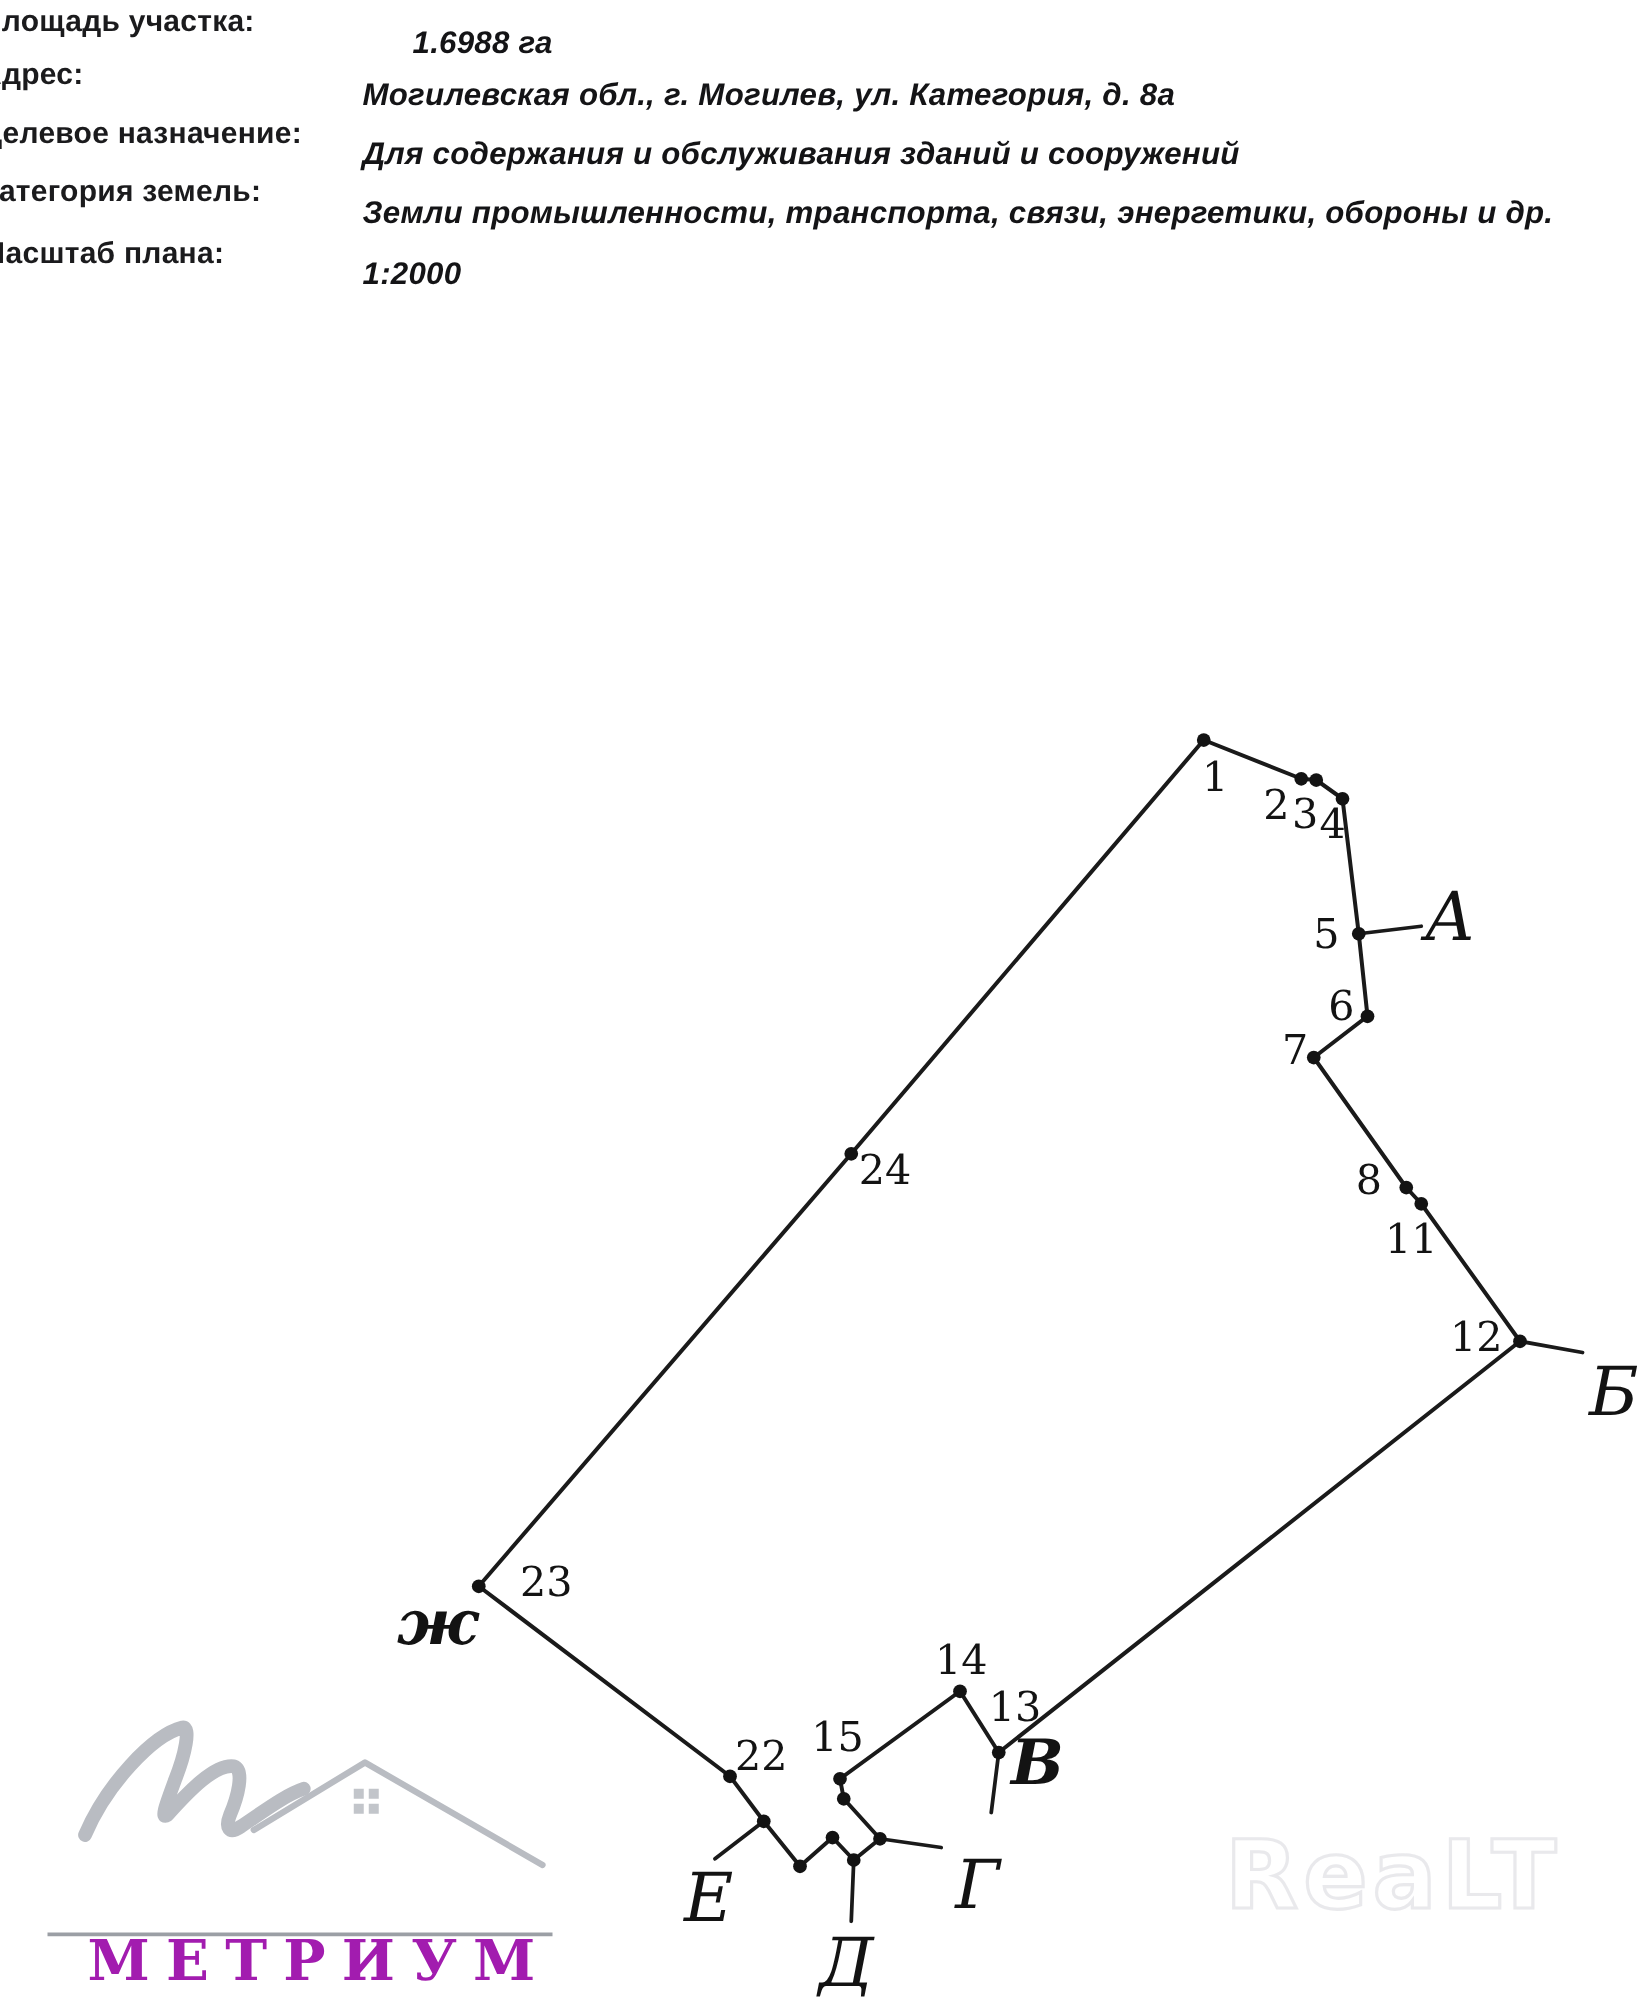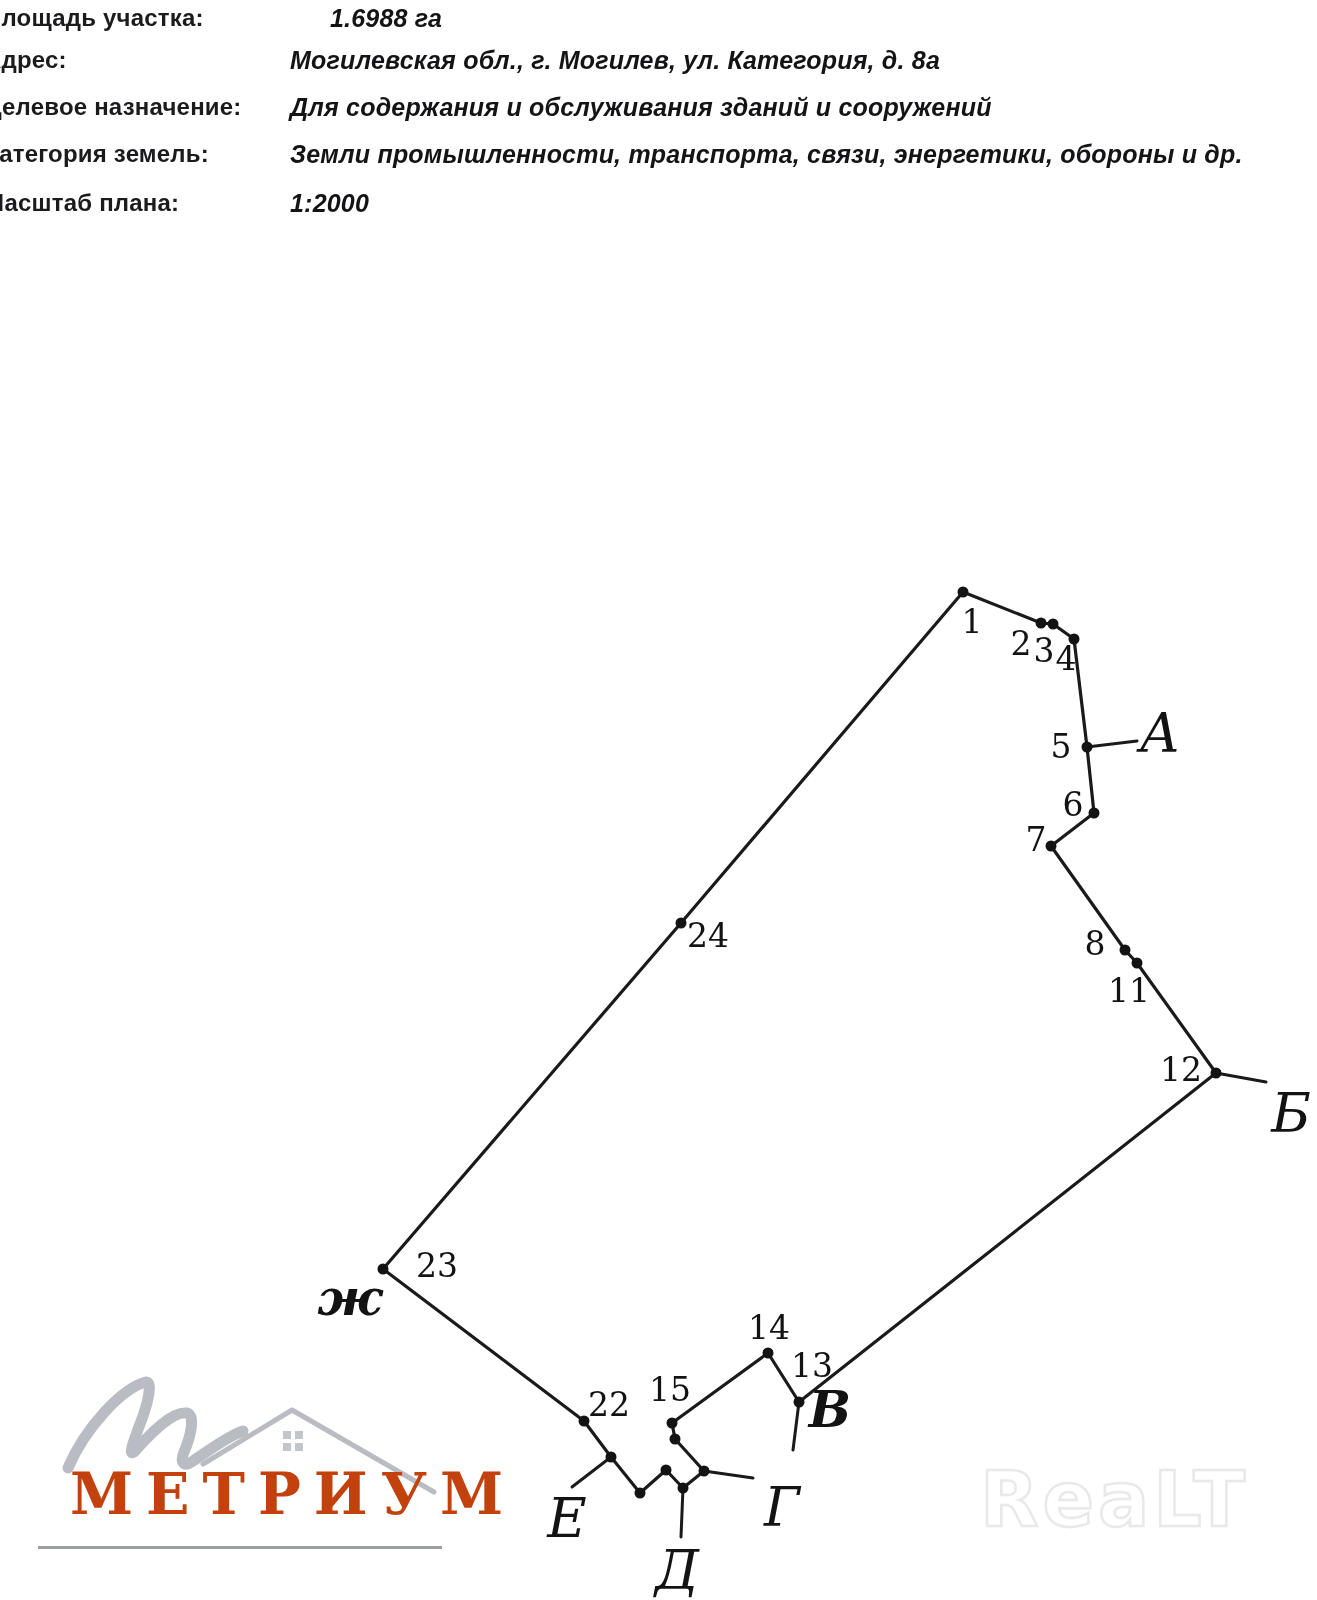--- a/index.html
+++ b/index.html
@@ -3,43 +3,43 @@
 <meta charset="utf-8">
 <style>
   html,body{margin:0;padding:0;background:#fff;}
   .page{position:relative;width:1317px;height:1600px;background:#ffffff;overflow:hidden;
         font-family:"Liberation Sans",sans-serif;}
 
   
   .hlabel{position:absolute;left:-16px;font-size:24px;font-weight:700;color:#1b1b1d;
           white-space:nowrap;letter-spacing:.2px;}
   .hval{position:absolute;left:290px;font-size:25px;font-weight:700;font-style:italic;
-        color:#141416;white-space:nowrap;letter-spacing:.2px;}
+        color:#141416;white-space:nowrap;letter-spacing:.2px;margin-top:16px;}
   .t0{top:4px}.t1{top:46px}.t2{top:93px}.t3{top:140px}.t4{top:189px}
   .hval.t0{left:330px}
 
   
   #plan{position:absolute;left:0;top:0;width:1317px;height:1600px;}
   .boundary{fill:none;stroke:#1a1a1a;stroke-width:3.2;stroke-linejoin:round;}
   .tick{stroke:#1a1a1a;stroke-width:3;stroke-linecap:round;}
   .dot{fill:#131313;}
   .num{font-family:"DejaVu Serif","Liberation Serif",serif;font-size:33px;fill:#131313;
        text-anchor:middle;}
   .letter{font-family:"DejaVu Serif","Liberation Serif",serif;font-size:54px;
           font-style:italic;fill:#131313;text-anchor:middle;}
   .letter.script{font-size:50px;font-weight:700;}
 
   
   .lg-stroke{fill:none;stroke:#b9bcc2;stroke-linecap:round;stroke-linejoin:round;}
   .lg-swoosh{stroke-width:11;}
   .lg-roof{stroke-width:5;}
   .lg-win{fill:#c2c5ca;}
-  .logo-title{position:absolute;left:70px;top:1460px;width:380px;
-      font-family:"DejaVu Serif","Liberation Serif",serif;font-weight:700;font-size:57px;
-      letter-spacing:13px;color:#c2410c;white-space:nowrap;}
+  .logo-title{position:absolute;left:70px;top:1542px;width:380px;
+      font-family:"DejaVu Serif","Liberation Serif",serif;font-weight:700;font-size:45px;
+      letter-spacing:13px;color:#a21caf;white-space:nowrap;}
   .logo-rule{position:absolute;left:38px;top:1546px;width:404px;height:3px;background:#9b9fa5;}
   .logo-tagline{position:absolute;left:102px;top:1553px;
       font-family:"DejaVu Serif","Liberation Serif",serif;font-size:22px;letter-spacing:3px;
       color:#46494e;white-space:nowrap;}
 
   
   .watermark{position:absolute;left:980px;top:1455px;
       font-family:"DejaVu Sans","Liberation Sans",sans-serif;font-weight:800;font-size:76px;
       letter-spacing:4px;color:#ffffff;-webkit-text-stroke:2.5px #e9e9ec;
       text-shadow:0 0 2px #ececef;white-space:nowrap;}

